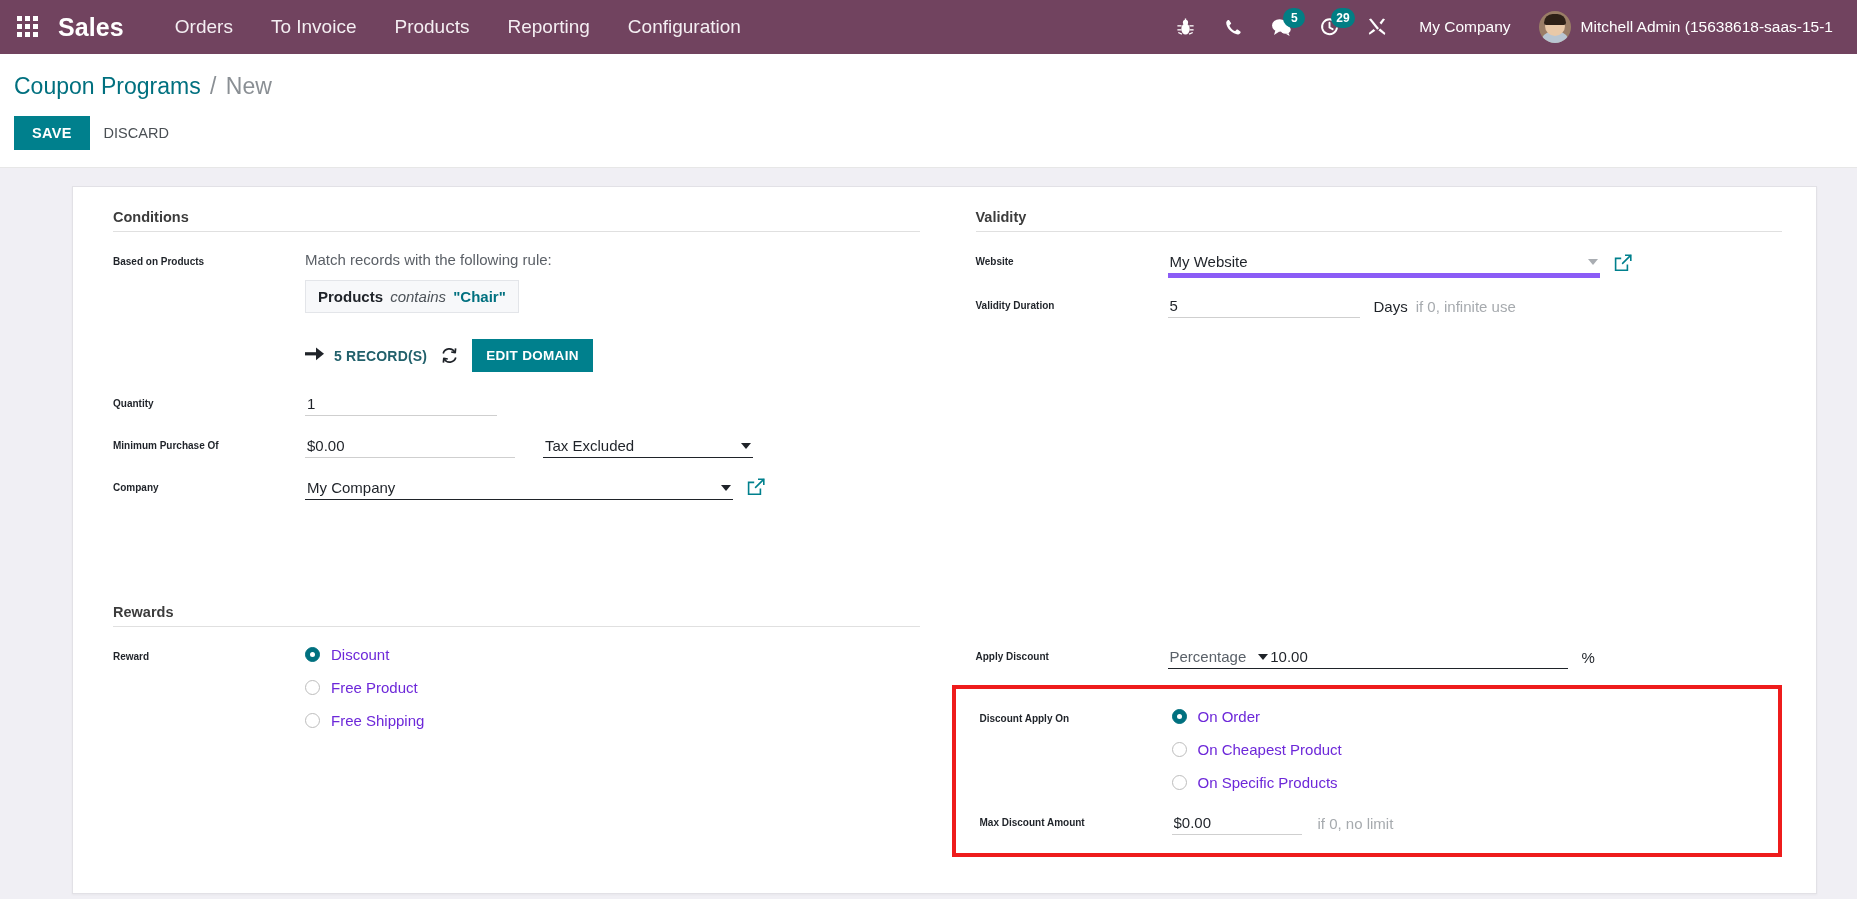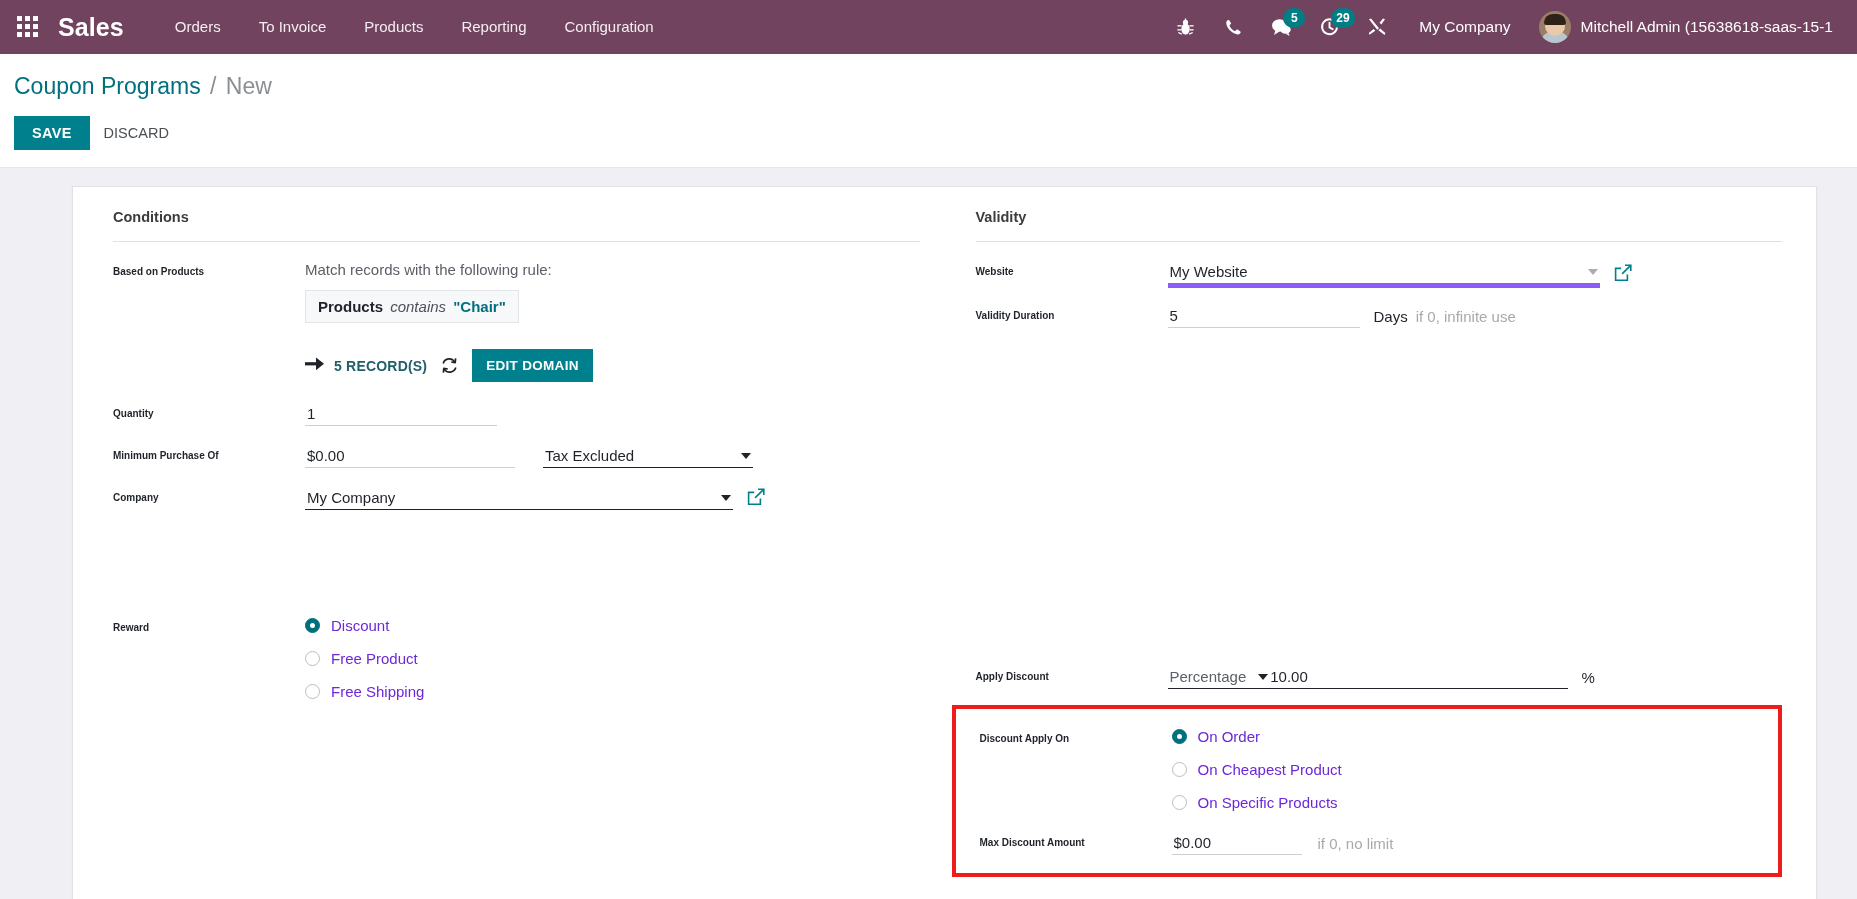--- a/index.html
+++ b/index.html
@@ -31,21 +31,21 @@
   .brand {
     font-size: 25px;
     font-weight: bold;
     letter-spacing: .1px;
     margin-left: 12px;
     margin-right: 32px;
     cursor: pointer;
     line-height: 54px;
   }
   .menu-item {
-    font-size: 15px;
+    font-size: 19px;
     color: #f4eef2;
     padding: 0 19px;
     line-height: 54px;
     height: 54px;
     cursor: pointer;
     white-space: nowrap;
   }
   .nav-right {
     margin-left: auto;
     display: flex;
@@ -175,21 +175,21 @@
     display: flex;
     gap: 56px;
     align-items: flex-start;
   }
   .col { flex: 1 1 0; min-width: 0; }
 
   .group-title {
     font-size: 14.5px;
     font-weight: bold;
     color: #3c3c3c;
-    padding-bottom: 16px;
+    padding-bottom: 6px;
     border-bottom: 1px solid #e0e0e0;
     margin-bottom: 16px;
   }
 
   .field-row {
     display: flex;
     align-items: flex-start;
     margin-bottom: 14px;
     min-height: 28px;
   }
@@ -549,20 +549,21 @@
         </div>
       </div>
 
     </div>
 
     <div class="sep-gap"></div>
 
     <div class="group-row rewards-block">
 
       <div class="col">
+        <div class="group-title">Rewards</div>
 
         <div class="field-row">
           <div class="field-label">Reward</div>
           <div class="field-value">
             <div class="radio-list">
               <label class="radio-item">
                 <span class="radio-dot checked"></span>
                 <span>Discount</span>
               </label>
               <label class="radio-item">

